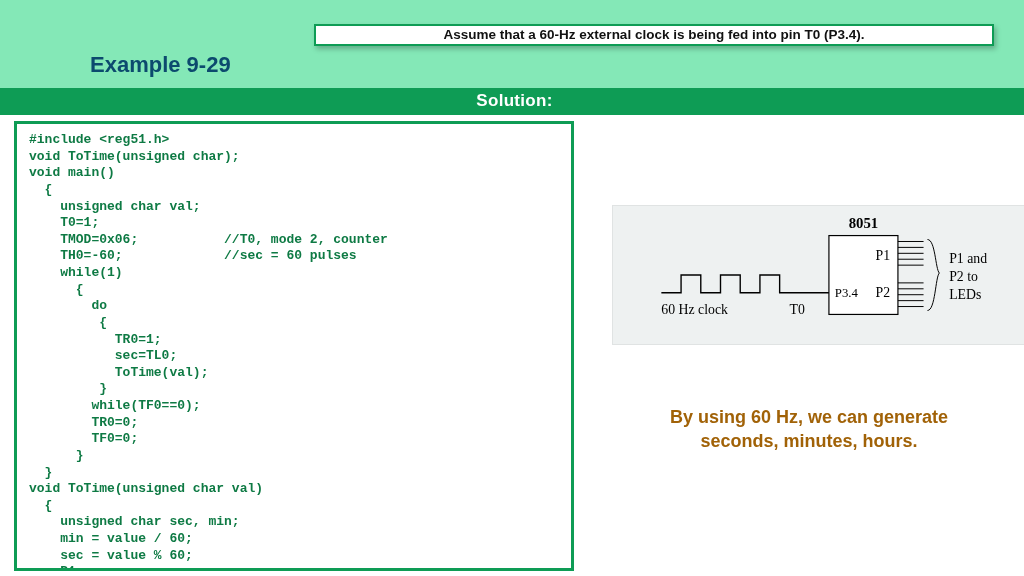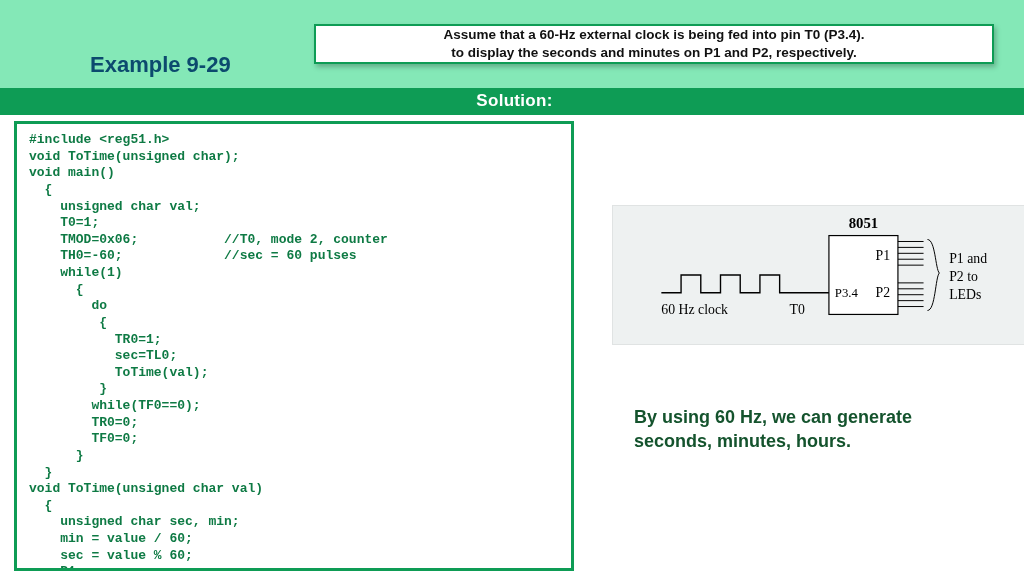--- a/index.html
+++ b/index.html
@@ -79,35 +79,34 @@
     height: 140px;
     background: #eef1f1;
     border: 1px solid #e0e3e3;
   }
   .diagram svg { width: 100%; height: 100%; }
   .note {
     position: absolute;
     left: 60px;
     top: 290px;
     width: 350px;
-    text-align: left;
-    color: #14532d;
+    text-align: center;
+    color: #a16207;
     font-weight: 700;
     font-size: 18px;
     line-height: 1.35;
   }
 </style>
 </head>
 <body>
 
 <div class="top-band">
   <div class="example-title">Example 9-29</div>
   <div class="problem-box">
     <div>Assume that a 60-Hz external clock is being fed into pin T0 (P3.4).</div>
-    <div>to display the seconds and minutes on P1 and P2, respectively.</div>
   </div>
 </div>
 
 <div class="solution-bar">Solution:</div>
 
 <div class="main">
   <div class="code-box">#include &lt;reg51.h&gt;
 void ToTime(unsigned char);
 void main()
   {

